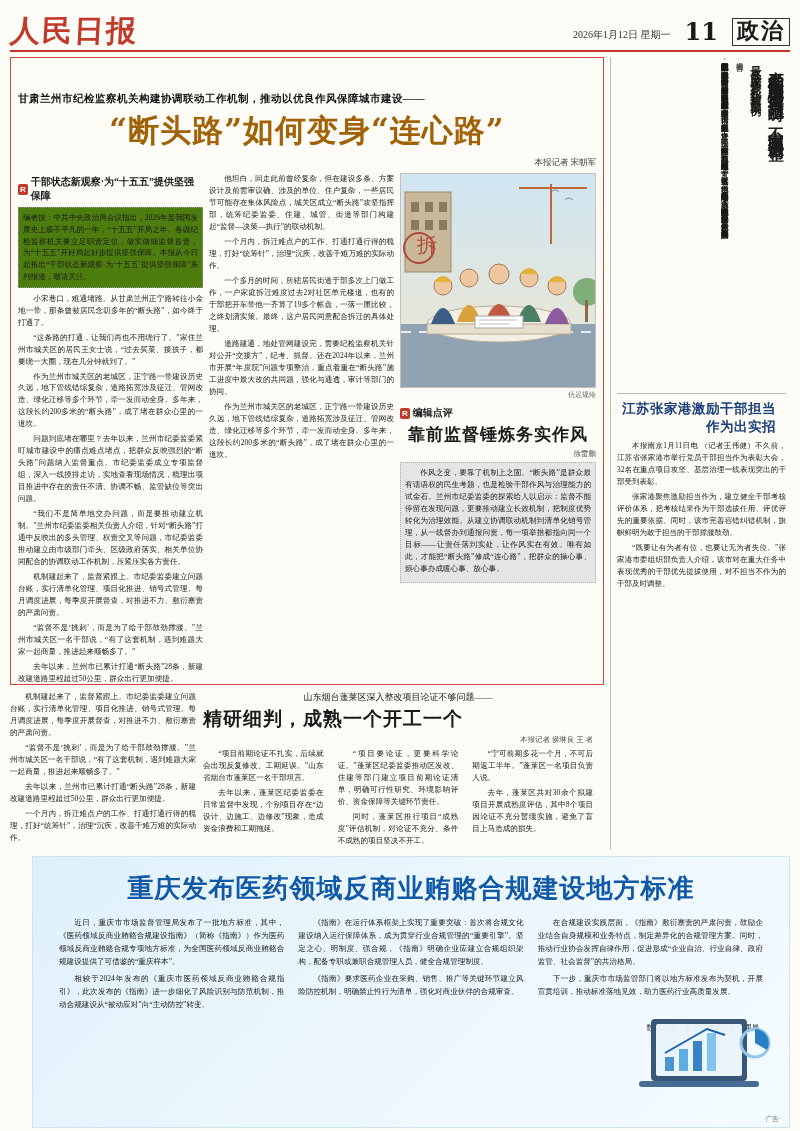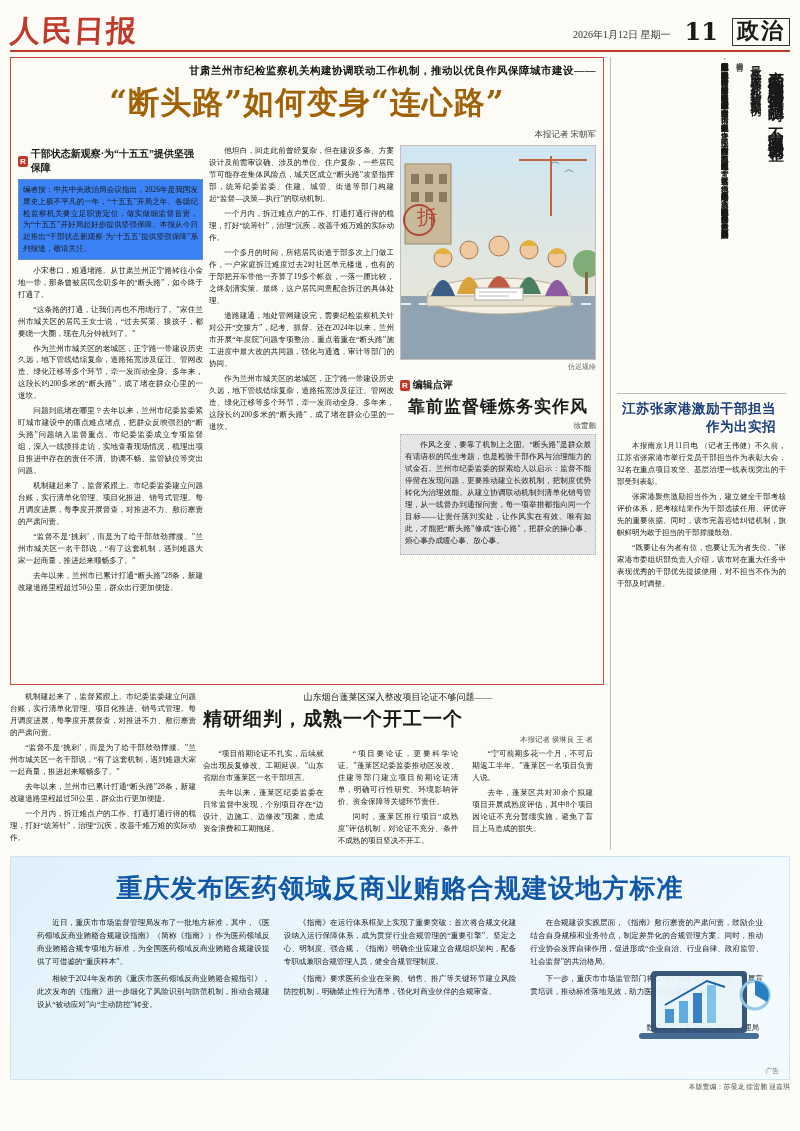--- a/index.html
+++ b/index.html
@@ -38,43 +38,43 @@
     display:flex; gap:6px; margin-top:5px; height:793px;
   }
   .left-zone { width:594px; position:relative; }
   .right-zone { width:176px; border-left:1px solid #bbb; padding-left:6px; position:relative; }
 
   
   .lead-box {
     border:1px solid #d04a3c; padding:6px 7px; height:628px; position:relative;
   }
   .kicker {
-    font-size:10.5px; text-align:right; letter-spacing:0.5px; color:#111;
-    font-weight:bold; margin-bottom:4px;
+    font-size:10.5px; text-align:left; letter-spacing:0.5px; color:#111;
+    font-weight:bold; margin-bottom:4px;margin-top:28px;
   }
   .headline {
     text-align:center; font-size:31px; font-weight:bold; letter-spacing:1px;
     font-family:"DejaVu Serif", serif; margin:2px 0 5px 0; color:#a16207;
   }
   .byline { text-align:right; font-size:8.5px; color:#444; margin-bottom:4px; }
 
   .lead-cols { display:flex; gap:6px; }
   .lead-col { width:186px; }
   .lead-col.wide { width:196px; }
 
   .tagline {
     font-size:10px; font-weight:bold; margin:2px 0 4px 0; display:flex; align-items:center; gap:3px;
   }
   .tagmark {
     background:#c0392b; color:#fff; font-size:8px; padding:1px 2px; border-radius:2px;
     font-family:"Liberation Sans", sans-serif;
   }
   .abstract {
     font-size:7.6px; line-height:1.55; text-align:justify; border:1px dotted #999;
-    padding:4px; background:#3b82f6; margin-bottom:5px;
+    padding:4px; background:#4d7c0f; margin-bottom:5px;
   }
   p.t { font-size:7.6px; line-height:1.58; text-align:justify; margin:0 0 3px 0; text-indent:2em; }
 
   .photo-wrap { width:196px; }
   .photo {
     width:196px; height:215px; position:relative; overflow:hidden;
     border:1px solid #cbb; background:linear-gradient(#cfe3ef,#eadfca);
   }
   .cap { font-size:7px; color:#666; text-align:right; margin-top:2px; }
 
@@ -119,23 +119,24 @@
   .rule { border-top:1px solid #bbb; margin:6px 0; }
   .r-headline {
     font-size:13.5px; font-weight:bold; text-align:right; letter-spacing:0.5px;
     font-family:"DejaVu Serif", serif; margin:4px 10px 4px 0; color:#1a3f7a;
   }
   .r-text { font-size:7.5px; line-height:1.6; text-align:justify; }
   .r-text p { margin:0 0 3px 0; text-indent:2em; }
 
   
   .promo {
-    margin-top:6px; height:224px; position:relative; overflow:hidden;
+    margin-top:6px; height:272px; position:relative; overflow:hidden;
     background:linear-gradient(135deg,#dff0fb 0%, #eaf6fd 40%, #f4fbff 100%);
     border:1px solid #cfe4f2;
+    margin-left:22px;
   }
   .promo-title {
     text-align:center; font-size:26px; font-weight:bold; color:#1059a8;
     letter-spacing:1px; font-family:"DejaVu Serif", serif; padding:14px 0 10px 0;
     text-shadow:0 1px 0 #fff;
   }
   .promo-cols { display:flex; gap:14px; padding:0 26px; }
   .promo-cols > div { flex:1; font-size:7.6px; line-height:1.72; text-align:justify; }
   .promo-cols p { margin:0 0 4px 0; text-indent:2em; }
   .promo-credit { text-align:right; font-size:7.5px; color:#333; padding:8px 30px 0 0; }
@@ -172,20 +173,21 @@
           <div class="lead-col">
             <div class="tagline">
               <span class="tagmark">R</span>
               <span>干部状态新观察·为“十五五”提供坚强保障</span>
             </div>
             <div class="abstract">编者按：中共中央政治局会议指出，2026年是我国发展史上极不平凡的一年，“十五五”开局之年。各级纪检监察机关要立足职责定位，做实做细监督首责，为“十五五”开好局起好步提供坚强保障。本报从今日起推出“干部状态新观察·为‘十五五’提供坚强保障”系列报道，敬请关注。</div>
             <p class="t">小宋巷口，难通堵路。从甘肃兰州正宁路转往小金地一带，那条曾被居民念叨多年的“断头路”，如今终于打通了。</p>
             <p class="t">“这条路的打通，让我们再也不用绕行了。”家住兰州市城关区的居民王女士说，“过去买菜、接孩子，都要绕一大圈，现在几分钟就到了。”</p>
             <p class="t">作为兰州市城关区的老城区，正宁路一带建设历史久远，地下管线错综复杂，道路拓宽涉及征迁、管网改造、绿化迁移等多个环节，牵一发而动全身。多年来，这段长约200多米的“断头路”，成了堵在群众心里的一道坎。</p>
             <p class="t">问题到底堵在哪里？去年以来，兰州市纪委监委紧盯城市建设中的痛点难点堵点，把群众反映强烈的“断头路”问题纳入监督重点。市纪委监委成立专项监督组，深入一线摸排走访，实地查看现场情况，梳理出项目推进中存在的责任不清、协调不畅、监管缺位等突出问题。</p>
+            <p class="t">“我们不是简单地交办问题，而是要推动建立机制。”兰州市纪委监委相关负责人介绍，针对“断头路”打通中反映出的多头管理、权责交叉等问题，市纪委监委推动建立由市级部门牵头、区级政府落实、相关单位协同配合的协调联动工作机制，压紧压实各方责任。</p>
             <p class="t">机制建起来了，监督紧跟上。市纪委监委建立问题台账，实行清单化管理、项目化推进、销号式管理。每月调度进展，每季度开展督查，对推进不力、敷衍塞责的严肃问责。</p>
             <p class="t">“监督不是‘挑刺’，而是为了给干部鼓劲撑腰。”兰州市城关区一名干部说，“有了这套机制，遇到难题大家一起商量，推进起来顺畅多了。”</p>
             <p class="t">去年以来，兰州市已累计打通“断头路”28条，新建改建道路里程超过50公里，群众出行更加便捷。</p>
           </div>
 
           <div class="lead-col">
             <p class="t">他坦白，回走此前曾经复杂，但在建设多条、方案设计及前需审议确、涉及的单位、住户复杂，一些居民节可能存在集体风险点，城关区成立“断头路”攻坚指挥部，统筹纪委监委、住建、城管、街道等部门构建起“监督—决策—执行”的联动机制。</p>
             <p class="t">一个月内，拆迁难点户的工作、打通打通行得的梳理，打好“统筹针”，治理“沉疾，改善千难万难的实际动作。</p>
             <p class="t">一个多月的时间，所辖居民街道于部多次上门做工作，一户家庭拆迁难度过去2对社区单元楼道，也有的于部把开车带他一齐算了19多个帐盘，一落一厘比较，之终划清实策。最终，这户居民同意配合拆迁的具体处理。</p>
             <p class="t">道路建通，地处管网建设完，需要纪检监察机关针对公开“交接方”，纪考、抓督。还在2024年以来，兰州市开展“年度院”问题专项整治，重点着重在“断头路”施工进度中最大改的共同题，强化与通透，审计等部门的协同。</p>

